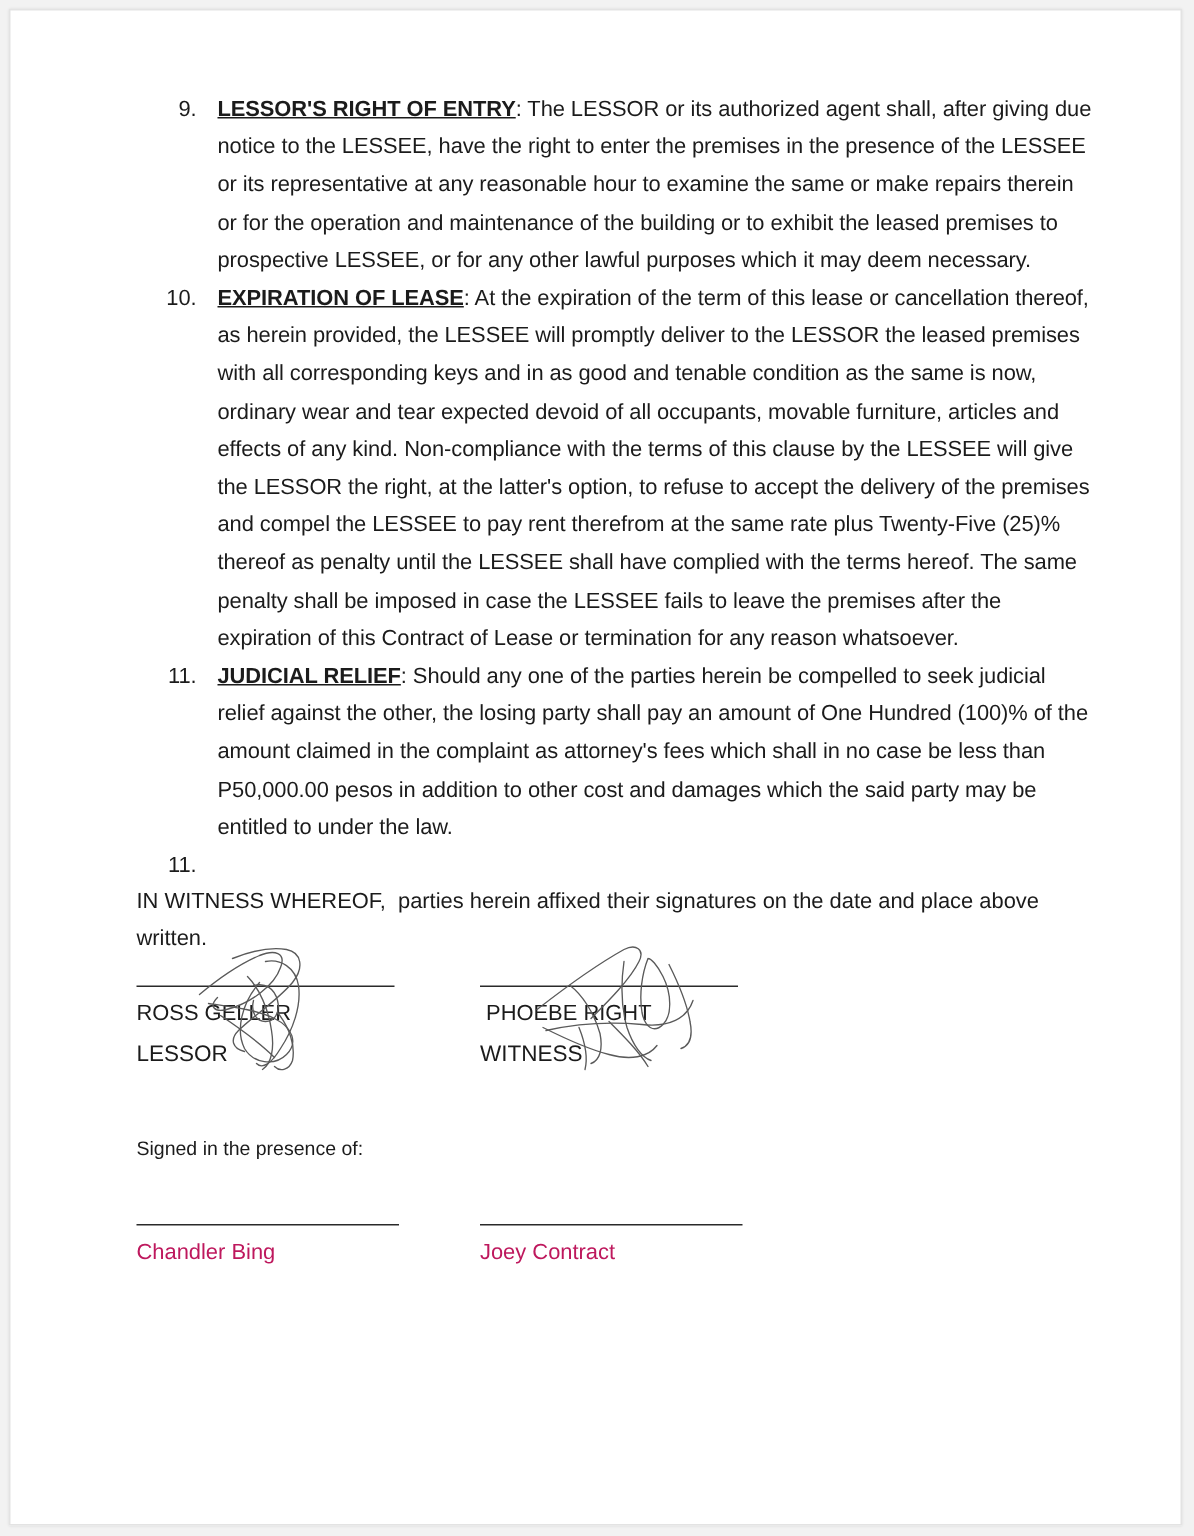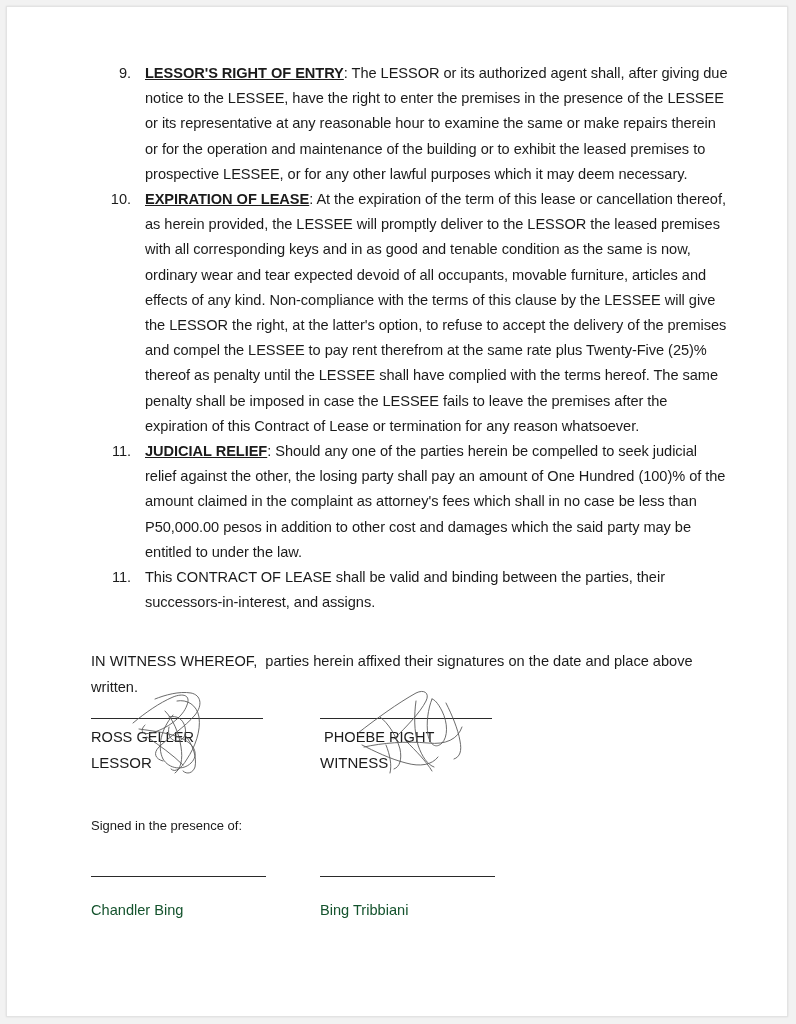--- a/index.html
+++ b/index.html
@@ -62,21 +62,21 @@
     line-height: 25.2px;
     color: #1b1b1b;
   }
   .clause-heading {
     font-weight: bold;
     text-decoration: underline;
   }
 
   
   .witness-statement {
-    margin-top: 34px;
+    margin-top: 24px;
     font-size: 14.6px;
     line-height: 25.2px;
     color: #1b1b1b;
     width: 626px;
     white-space: pre-wrap;
   }
 
   
   .signature-row {
     position: relative;
@@ -134,24 +134,24 @@
   }
   .witness-block {
     width: 229px;
   }
   .witness-rule {
     width: 175px;
     height: 0;
     border-bottom: 1.4px solid #2a2a2a;
   }
   .witness-name {
-    margin-top: 21px;
-    font-size: 14.6px;
-    line-height: 25.2px;
-    color: #14532d;
+    margin-top: 6px;
+    font-size: 14.6px;
+    line-height: 25.2px;
+    color: #be185d;
   }
 </style>
 </head>
 <body>
 
 <div class="page-sheet">
   <div class="page-body">
 
     <ol class="clause-list">
 
@@ -161,21 +161,21 @@
 
       <li class="clause">
         <span class="clause-number">10.</span><span class="clause-heading">EXPIRATION OF LEASE</span><span class="clause-body">: At the expiration of the term of this lease or cancellation thereof, as herein provided, the LESSEE will promptly deliver to the LESSOR the leased premises with all corresponding keys and in as good and tenable condition as the same is now, ordinary wear and tear expected devoid of all occupants, movable furniture, articles and effects of any kind. Non-compliance with the terms of this clause by the LESSEE will give the LESSOR the right, at the latter's option, to refuse to accept the delivery of the premises and compel the LESSEE to pay rent therefrom at the same rate plus Twenty-Five (25)% thereof as penalty until the LESSEE shall have complied with the terms hereof. The same penalty shall be imposed in case the LESSEE fails to leave the premises after the expiration of this Contract of Lease or termination for any reason whatsoever.</span>
       </li>
 
       <li class="clause">
         <span class="clause-number">11.</span><span class="clause-heading">JUDICIAL RELIEF</span><span class="clause-body">: Should any one of the parties herein be compelled to seek judicial relief against the other, the losing party shall pay an amount of One Hundred (100)% of the amount claimed in the complaint as attorney's fees which shall in no case be less than P50,000.00 pesos in addition to other cost and damages which the said party may be entitled to under the law.</span>
       </li>
 
       <li class="clause">
-        <span class="clause-number">11.</span><span class="clause-heading"></span><span class="clause-body">This CONTRACT OF LEASE shall be valid and binding between the parties, their successors-in-interest, and assigns.</span>
+        <span class="clause-number">11.</span><span class="clause-heading"></span>
       </li>
 
     </ol>
 
     <div class="witness-statement">IN WITNESS WHEREOF,  parties herein affixed their signatures on the date and place above written.</div>
 
     <div class="signature-row">
 
       <div class="signature-block">
         <div class="sig-scribble">
@@ -218,18 +218,18 @@
 
     <div class="witness-intro">Signed in the presence of:</div>
 
     <div class="witness-row">
       <div class="witness-block">
         <div class="witness-rule"></div>
         <div class="witness-name">Chandler Bing</div>
       </div>
       <div class="witness-block">
         <div class="witness-rule"></div>
-        <div class="witness-name">Bing Tribbiani</div>
+        <div class="witness-name">Joey Contract</div>
       </div>
     </div>
 
   </div>
 </div>
 
 </body></html>

